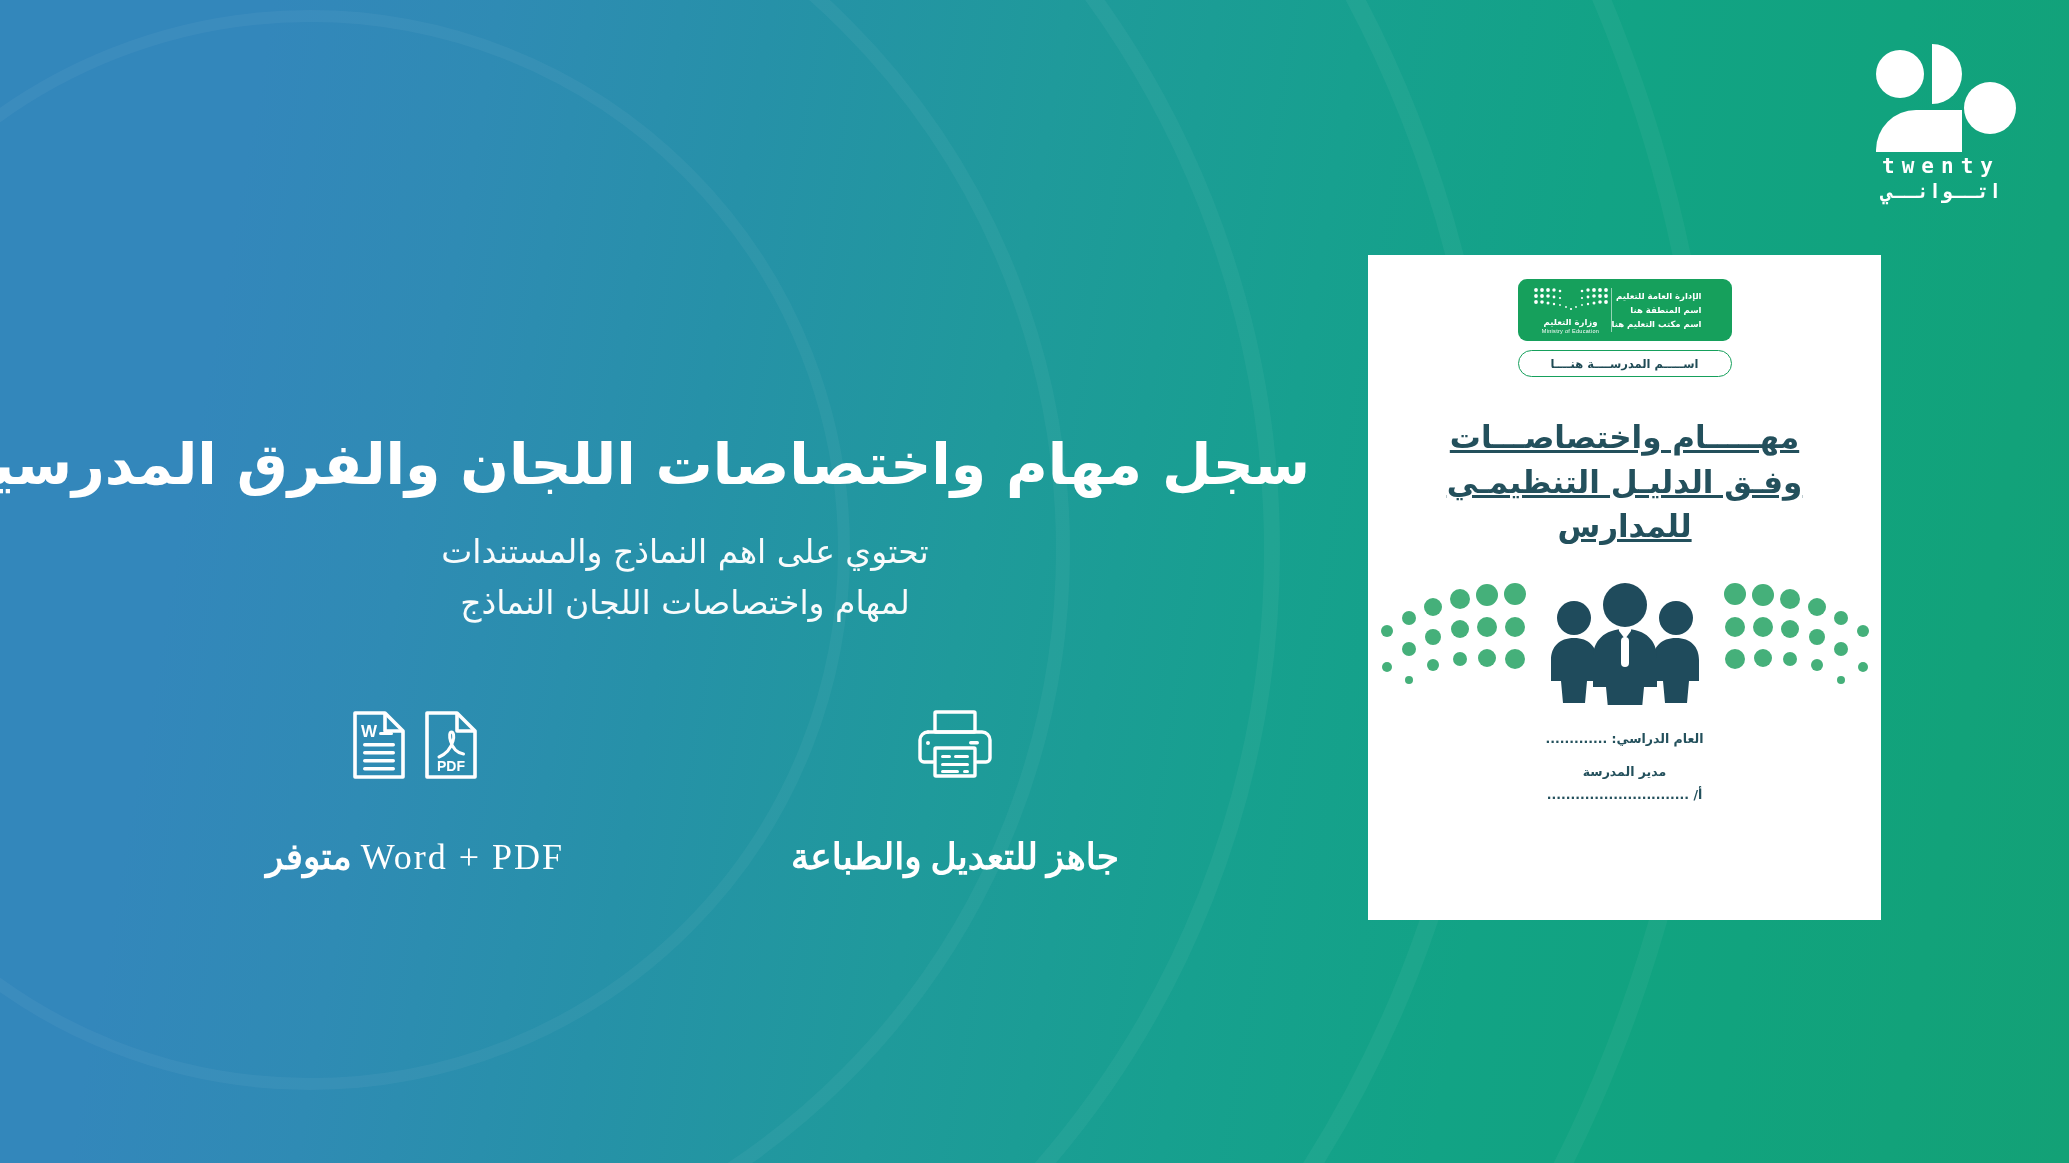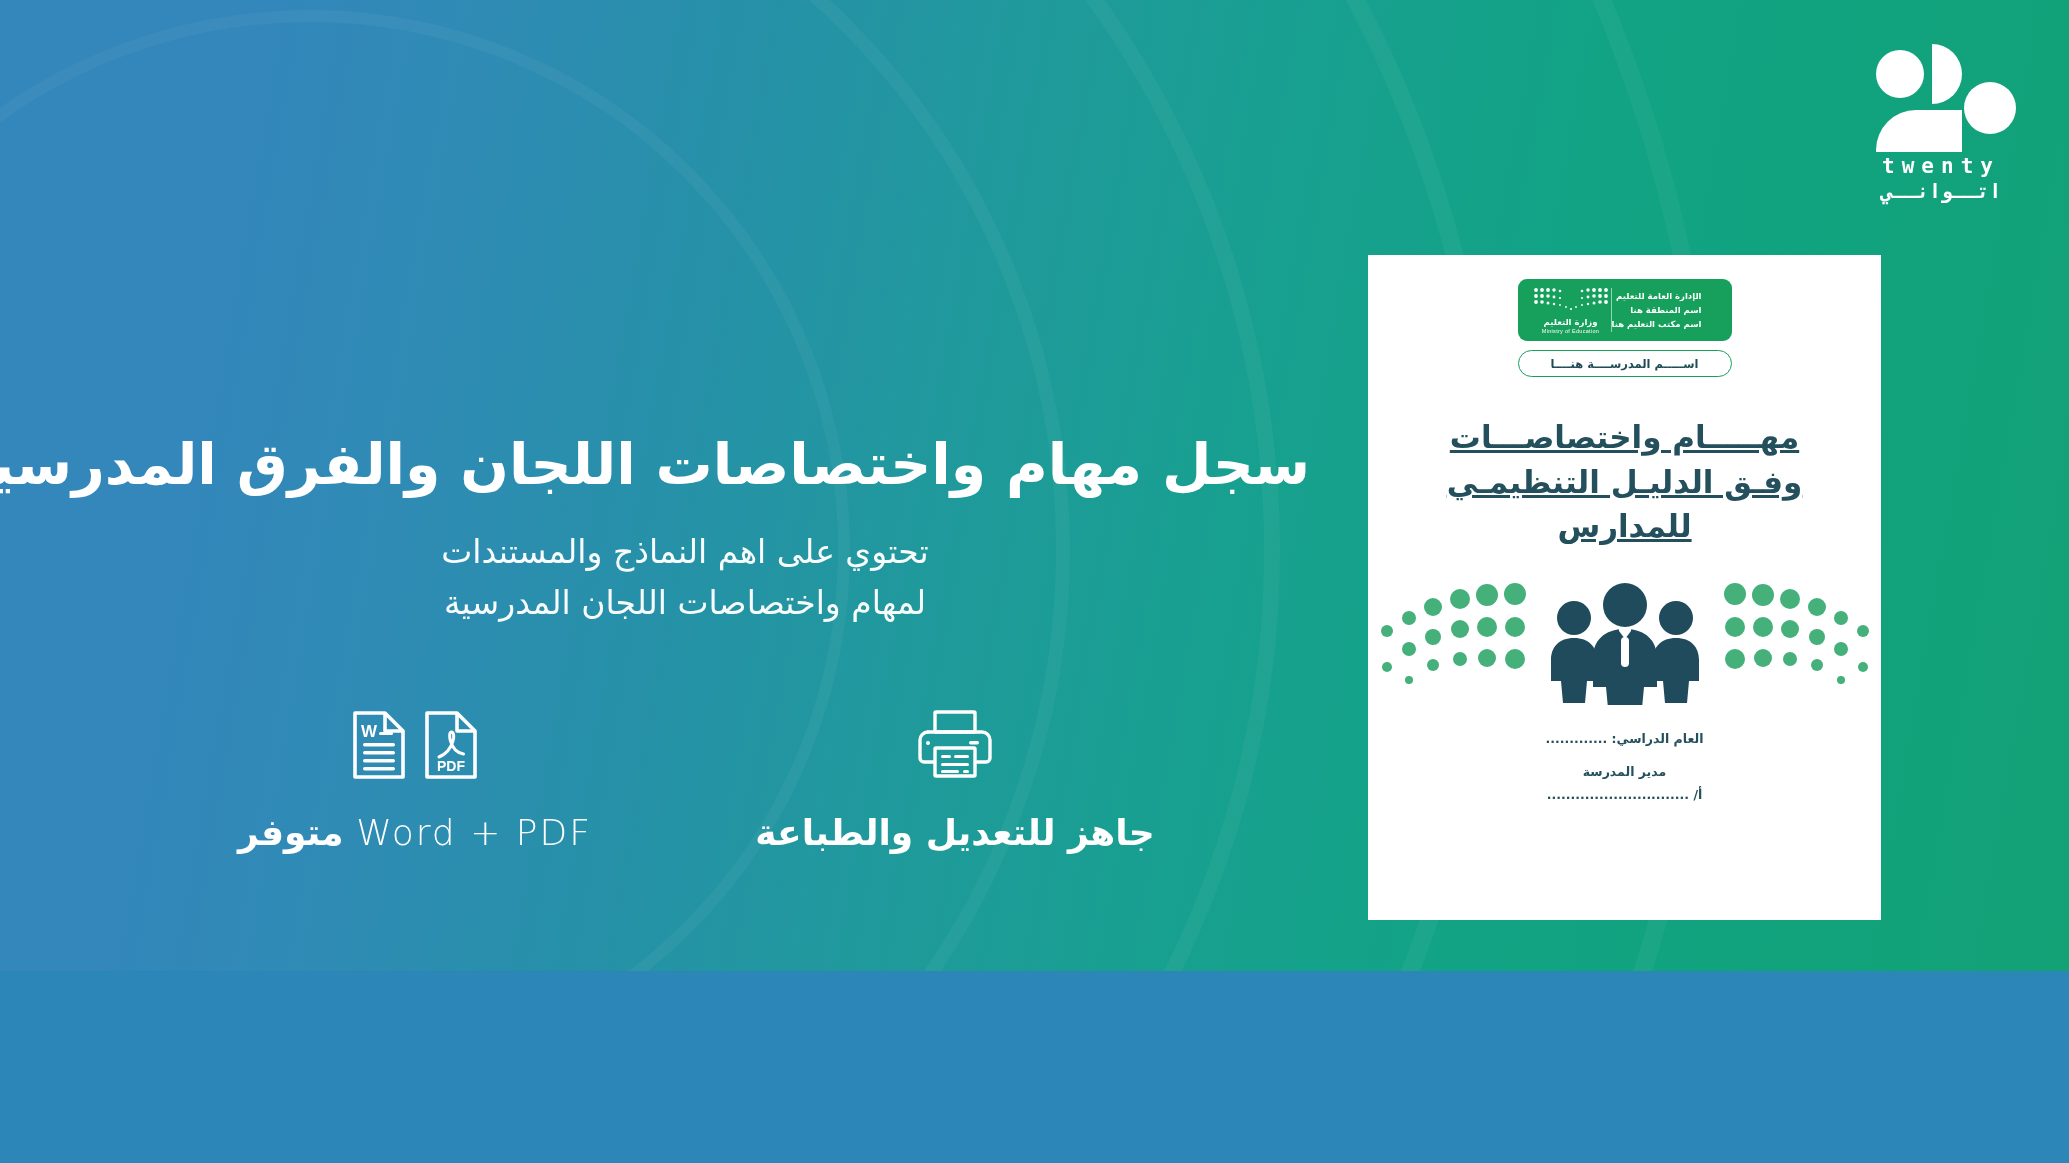--- a/index.html
+++ b/index.html
@@ -9,21 +9,21 @@
     width: 2069px;
     height: 1163px;
     overflow: hidden;
     background: #2c86b8;
     font-family: "DejaVu Sans", "Liberation Sans", sans-serif;
   }
 
   .banner {
     position: relative;
     width: 2069px;
-    height: 971px;
+    height: 1163px;
     overflow: hidden;
     background: linear-gradient(100deg,
         #3387bb 0%,
         #3387bb 12%,
         #2f8bb4 22%,
         #2691a8 34%,
         #1f9a9b 47%,
         #17a08f 60%,
         #12a385 72%,
         #11a37e 84%,
@@ -149,26 +149,27 @@
     align-items: center;
   }
   .feature-icons {
     height: 110px;
     display: flex;
     align-items: center;
     justify-content: center;
     gap: 16px;
   }
   .feature-label {
-    margin-top: 12px;
+    margin-top: 36px;
     color: #ffffff;
     font-size: 36px;
     font-weight: 700;
     direction: rtl;
     white-space: nowrap;
+    font-family: Liberation Serif, serif;
   }
   .feature-label .latin {
     font-weight: 300;
     letter-spacing: 2px;
   }
 
   
   .doc-card {
     position: absolute;
     left: 1368px;
@@ -308,21 +309,21 @@
       <div class="quarter"></div>
     </div>
     <div class="logo-word">twenty</div>
     <div class="logo-word-ar">اتــوانــي</div>
   </div>
 
   <div class="content">
     <div class="headline">سجل مهام واختصاصات اللجان والفرق المدرسية</div>
     <div class="subline">
       <div>تحتوي على اهم النماذج والمستندات</div>
-      <div>لمهام واختصاصات اللجان المدرسية</div>
+      <div>لمهام واختصاصات اللجان النماذج</div>
     </div>
   </div>
 
   <div class="features">
 
     <div class="feature">
       <div class="feature-icons">
         <svg width="84" height="74" viewBox="0 0 84 74" fill="none">
           <rect x="22" y="4" width="40" height="20" stroke="#ffffff" stroke-width="3.4" rx="1"></rect>
           <path d="M15 24h54a8 8 0 0 1 8 8v18a4 4 0 0 1-4 4h-9" stroke="#ffffff" stroke-width="3.4" stroke-linecap="round"></path>

